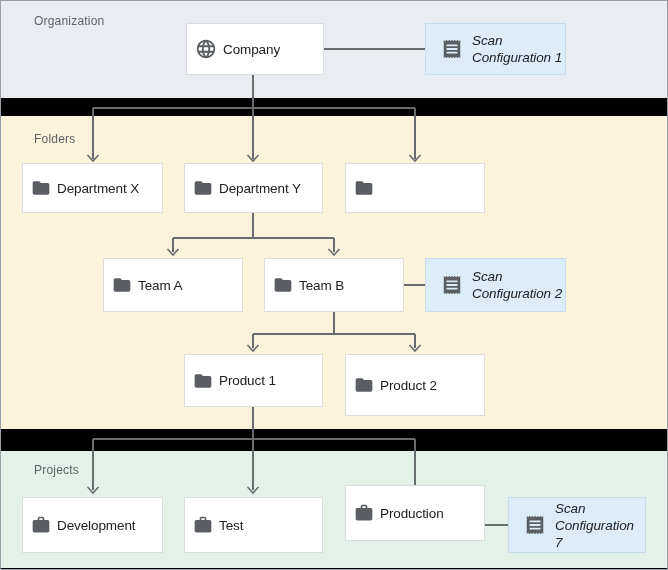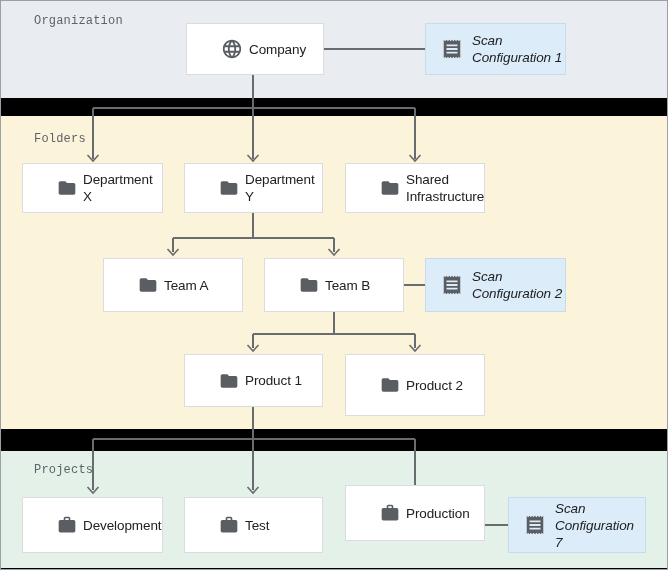--- a/index.html
+++ b/index.html
@@ -8,27 +8,27 @@
   .stage{position:absolute;left:0;top:0;width:668px;height:570px;box-sizing:border-box;
          border:1px solid #9aa0a6;overflow:hidden;background:#fff;}
   .sec{position:absolute;left:0;width:668px;}
   .sec-org{top:0;height:97px;background:#e9edf1;}
   .bar{position:absolute;left:0;width:668px;background:#000;}
   .bar1{top:97px;height:18px;}
   .sec-folders{top:115px;height:313px;background:#fbf3da;}
   .bar2{top:428px;height:22px;}
   .sec-projects{top:450px;height:117px;background:#e3f1e8;}
   .bar3{top:567px;height:3px;}
-  .section-label{position:absolute;font-size:12px;color:#5f6368;letter-spacing:.2px;font-family:Liberation Mono, monospace;}
+  .section-label{position:absolute;font-size:12px;color:#5f6368;letter-spacing:.2px;}
   svg.overlay{position:absolute;left:0;top:0;width:668px;height:570px;z-index:2;}
   svg.overlay path{stroke:#696c6f;stroke-width:2;fill:none;}
   svg.overlay path.ortho{shape-rendering:crispEdges;}
   svg.overlay path.arrow{stroke-width:1.6;}
   .node{position:absolute;z-index:3;display:flex;align-items:center;box-sizing:border-box;
-        background:#ffffff;border:1px solid #dadce0;padding-left:34px;}
+        background:#ffffff;border:1px solid #dadce0;padding-left:8px;}
   .node .ic{flex:0 0 auto;display:flex;align-items:center;margin-right:6px;}
   .node .ic svg{display:block;fill:#5a5e63;}
   .node .label{font-size:13.5px;line-height:17px;color:#202124;letter-spacing:-0.1px;}
   .node.scan{background:#dcedf9;border:1px solid #c6dcec;padding-left:15px;font-style:italic;}
   .node.scan .ic{margin-right:9px;}
 </style>
 </head>
 <body>
 
 <div class="stage">
@@ -99,21 +99,20 @@
     </span>
     <span class="label">Department X</span>
   </div>
 
   <div class="node" style="left:344px;top:162px;width:140px;height:50px">
     <span class="ic">
       <svg width="20" height="20" viewBox="0 0 24 24">
           <path d="M10 4H4c-1.1 0-2 .9-2 2v12c0 1.1.9 2 2 2h16c1.1 0 2-.9 2-2V8c0-1.1-.9-2-2-2h-8l-2-2z"></path>
         </svg>
     </span>
-    <span class="label">Shared Infrastructure</span>
   </div>
 
   <div class="node" style="left:102px;top:257px;width:140px;height:54px">
     <span class="ic">
       <svg width="20" height="20" viewBox="0 0 24 24">
           <path d="M10 4H4c-1.1 0-2 .9-2 2v12c0 1.1.9 2 2 2h16c1.1 0 2-.9 2-2V8c0-1.1-.9-2-2-2h-8l-2-2z"></path>
         </svg>
     </span>
     <span class="label">Team A</span>
   </div>

